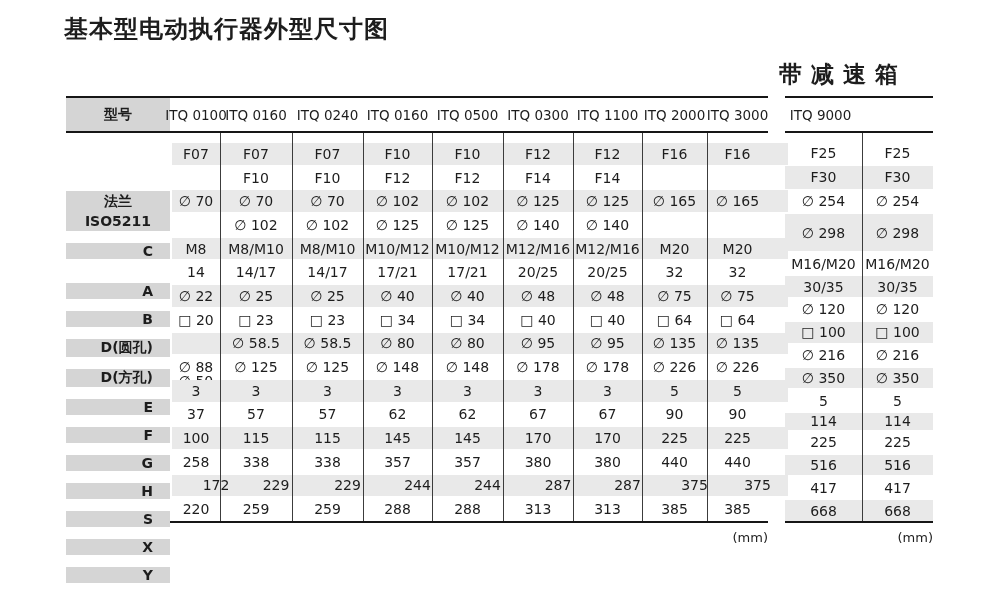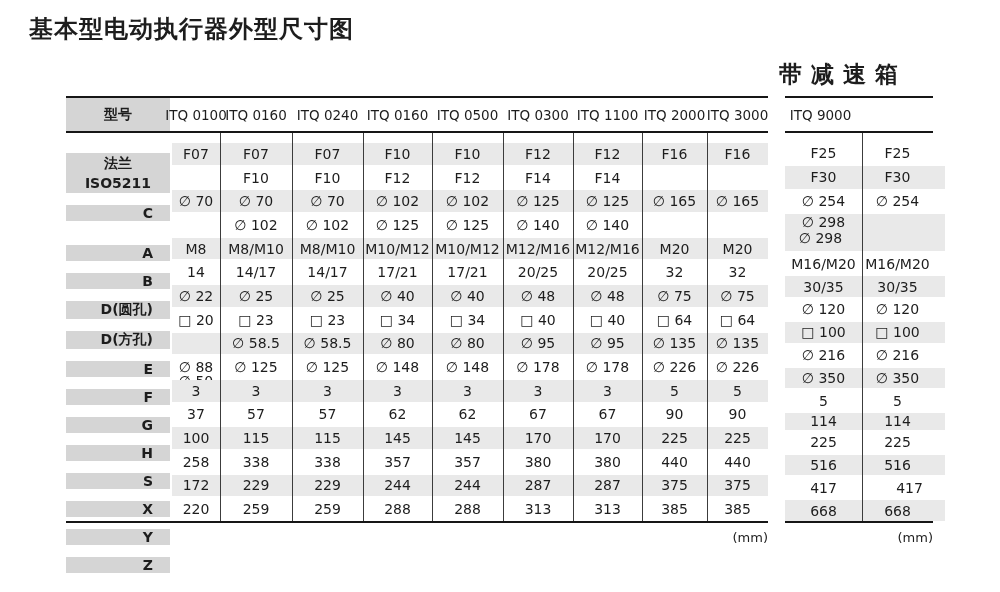--- a/index.html
+++ b/index.html
@@ -6,38 +6,38 @@
     --label-bg:#d5d5d5;
     --band-bg:#e9e9e9;
     --border:#161616;
     --vline:#3c3c3c;
     --text:#1d1d1d;
   }
   html,body{margin:0;padding:0;background:#ffffff;}
   body{font-family:"DejaVu Sans","Liberation Sans",sans-serif;color:var(--text);}
   .page{position:relative;width:1000px;height:592px;background:#ffffff;overflow:hidden;}
 
-  .title{position:absolute;left:29px;top:13px;margin:0;font-size:24px;font-weight:700;
+  .title{position:absolute;left:64px;top:13px;margin:0;font-size:24px;font-weight:700;
          letter-spacing:1px;color:var(--text);}
   .gb-title{position:absolute;left:779px;top:59px;font-size:23px;font-weight:700;
             letter-spacing:9px;color:var(--text);white-space:nowrap;}
 
   .dim-table{position:absolute;top:96px;border-top:2px solid var(--border);box-sizing:border-box;}
   .main-table{left:66px;width:702px;}
   .gb-table{left:785px;width:148px;}
 
   .thead{display:flex;height:33px;border-bottom:2px solid var(--border);align-items:stretch;}
   .label-h{width:104px;flex:0 0 104px;background:var(--label-bg);display:flex;
            align-items:center;justify-content:center;font-size:14px;font-weight:700;}
   .hcells{display:flex;margin-left:2px;}
   .hcell{display:flex;align-items:center;justify-content:center;font-size:13.5px;white-space:nowrap;}
 
   .tbody{display:flex;height:388px;border-bottom:2px solid var(--border);box-sizing:content-box;}
-  .label-col{width:104px;flex:0 0 104px;padding-top:20px;display:flex;flex-direction:column;
-             row-gap:12px;box-sizing:border-box;margin-right:2px;}
+  .label-col{width:104px;flex:0 0 104px;padding-top:10px;display:flex;flex-direction:column;
+             row-gap:12px;box-sizing:border-box;margin-right:2px;margin-top:48px;}
   .label-block{background:var(--label-bg);display:flex;align-items:center;justify-content:flex-end;
                padding-right:17px;box-sizing:border-box;font-size:14px;font-weight:700;}
   .label-block.center{flex-direction:column;justify-content:center;padding-right:0;text-align:center;line-height:20px;}
 
   .data-grid{position:relative;padding-top:10px;display:flex;flex-direction:column;
              row-gap:2px;box-sizing:border-box;}
   .drow{display:flex;}
   .drow.shaded{background:var(--band-bg);}
   .dcell{display:flex;align-items:center;justify-content:center;font-size:14px;white-space:pre;}
   .vline{position:absolute;top:0;bottom:0;width:1px;background:var(--vline);}
@@ -267,21 +267,21 @@
             <div class="dcell" style="width: 48px;">258</div>
             <div class="dcell" style="width: 72px;">338</div>
             <div class="dcell" style="width: 71px;">338</div>
             <div class="dcell" style="width: 69px;">357</div>
             <div class="dcell" style="width: 71px;">357</div>
             <div class="dcell" style="width: 70px;">380</div>
             <div class="dcell" style="width: 69px;">380</div>
             <div class="dcell" style="width: 65px;">440</div>
             <div class="dcell" style="width: 61px;">440</div>
           </div>
-          <div class="drow shaded" style="height: 21.7px;">
+          <div class="drow shaded" style="height: 21.7px; padding-left: 20px;">
             <div class="dcell" style="width: 48px;">172</div>
             <div class="dcell" style="width: 72px;">229</div>
             <div class="dcell" style="width: 71px;">229</div>
             <div class="dcell" style="width: 69px;">244</div>
             <div class="dcell" style="width: 71px;">244</div>
             <div class="dcell" style="width: 70px;">287</div>
             <div class="dcell" style="width: 69px;">287</div>
             <div class="dcell" style="width: 65px;">375</div>
             <div class="dcell" style="width: 61px;">375</div>
           </div>
@@ -321,21 +321,21 @@
             <div class="dcell" style="width: 71px;">F25</div>
           </div>
           <div class="drow shaded" style="height: 24px;">
             <div class="dcell" style="width: 77px;">F30</div>
             <div class="dcell" style="width: 71px;">F30</div>
           </div>
           <div class="drow" style="height: 21.7px;">
             <div class="dcell" style="width: 77px;">∅ 254</div>
             <div class="dcell" style="width: 71px;">∅ 254</div>
           </div>
-          <div class="drow shaded" style="height: 39px; flex-direction: column;">
+          <div class="drow shaded" style="height: 39px;">
             <div class="dcell" style="width: 77px;">∅ 298</div>
             <div class="dcell" style="width: 71px;">∅ 298</div>
           </div>
           <div class="drow" style="height: 21.7px;">
             <div class="dcell" style="width: 77px;">M16/M20</div>
             <div class="dcell" style="width: 71px;">M16/M20</div>
           </div>
           <div class="drow shaded" style="height: 21.7px;">
             <div class="dcell" style="width: 77px;">30/35</div>
             <div class="dcell" style="width: 71px;">30/35</div>
@@ -365,21 +365,21 @@
             <div class="dcell" style="width: 71px;">114</div>
           </div>
           <div class="drow" style="height: 21.7px;">
             <div class="dcell" style="width: 77px;">225</div>
             <div class="dcell" style="width: 71px;">225</div>
           </div>
           <div class="drow shaded" style="height: 21.7px;">
             <div class="dcell" style="width: 77px;">516</div>
             <div class="dcell" style="width: 71px;">516</div>
           </div>
-          <div class="drow" style="height: 21.7px; gap: 12px;">
+          <div class="drow" style="height: 21.7px;">
             <div class="dcell" style="width: 77px;">417</div>
             <div class="dcell" style="width: 71px;">417</div>
           </div>
           <div class="drow shaded" style="height: 21.7px;">
             <div class="dcell" style="width: 77px;">668</div>
             <div class="dcell" style="width: 71px;">668</div>
           </div>
           <div class="vline" style="left: 77px;"></div>
         </div>
     </div>

